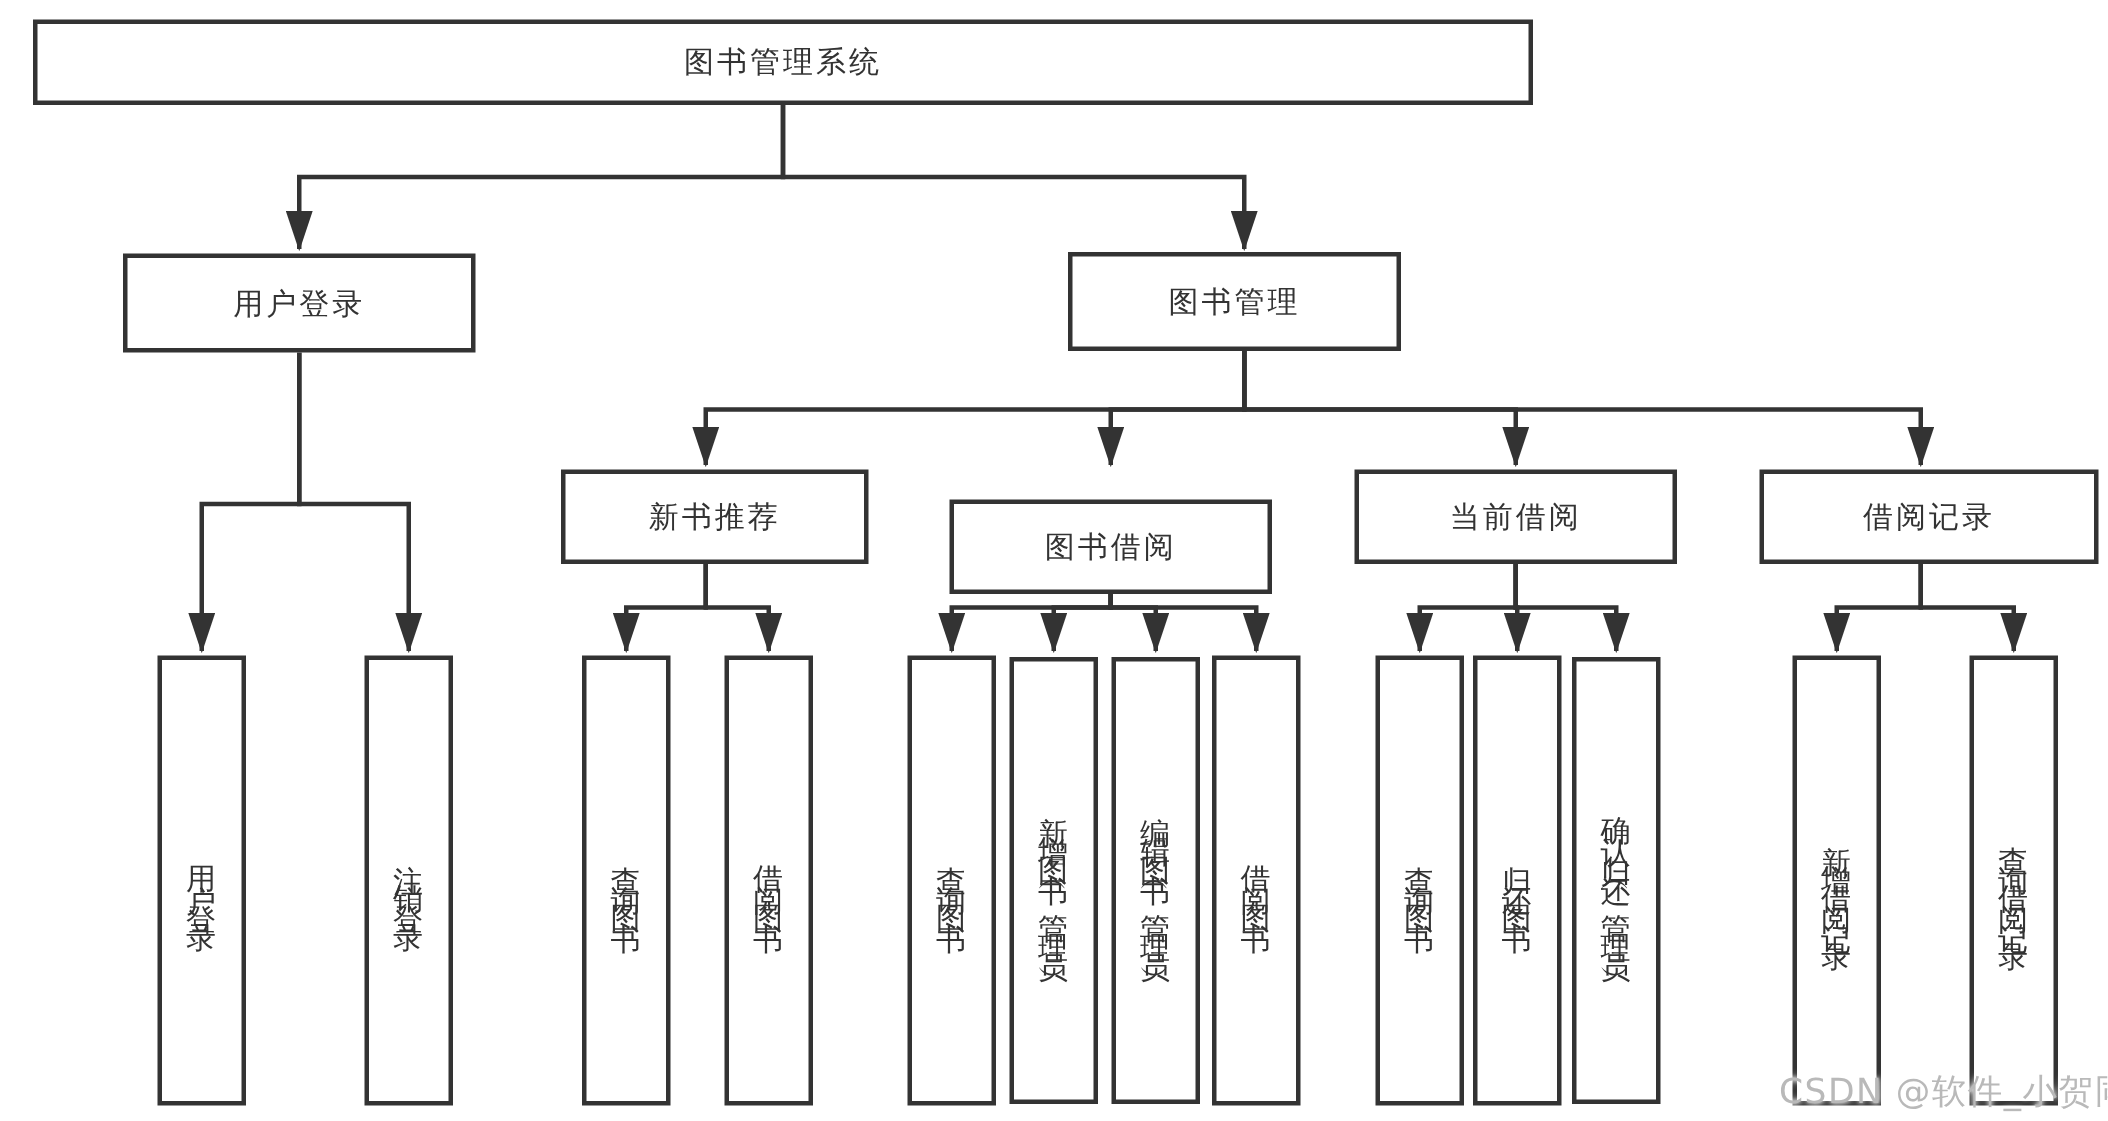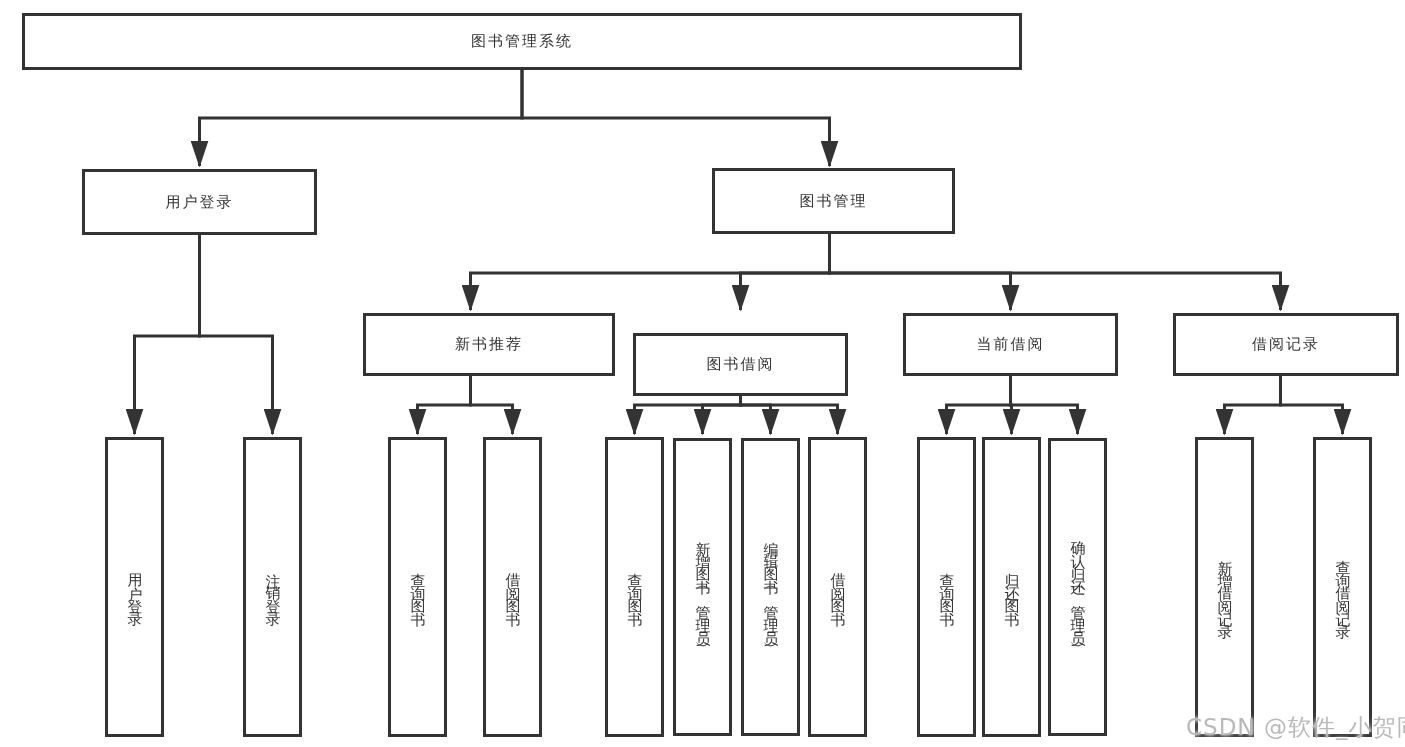--- a/index.html
+++ b/index.html
@@ -29,21 +29,21 @@
     z-index: 1;
   }
   .node {
     position: absolute;
     border: 3px solid var(--line-color);
     background: var(--box-bg);
     color: var(--text-color);
     display: flex;
     align-items: center;
     justify-content: center;
-    font-size: 15px;
+    font-size: 20px;
     letter-spacing: 2px;
     z-index: 2;
     text-align: center;
     white-space: nowrap;
   }
   .node.vert {
     writing-mode: vertical-rl;
     letter-spacing: 13px;
     line-height: 1;
     white-space: normal;
@@ -97,23 +97,23 @@
       <path d="M1010.5,374 V405 H1077.5 V434" marker-end="url(#arrow)"></path>
 
       <path d="M1280.5,374 V405 H1224.5 V434" marker-end="url(#arrow)"></path>
       <path d="M1280.5,374 V405 H1342.5 V434" marker-end="url(#arrow)"></path>
     </g>
   </svg>
 
   <div class="node" style="left:22px; top:13px; width:1000px; height:57px;">图书管理系统</div>
 
   <div class="node" style="left:82px; top:169px; width:235px; height:66px;">用户登录</div>
-  <div class="node" style="left:712px; top:168px; width:243px; height:66px;">图书管理</div>
+  <div class="node" style="left:712px; top:168px; width:222px; height:66px;">图书管理</div>
 
-  <div class="node" style="left:363px; top:313px; width:252px; height:63px;">新书推荐</div>
+  <div class="node" style="left:374px; top:313px; width:205px; height:63px;">新书推荐</div>
   <div class="node" style="left:633px; top:313px; width:215px; height:63px;margin-top:20px;">图书借阅</div>
   <div class="node" style="left:903px; top:313px; width:215px; height:63px;">当前借阅</div>
   <div class="node" style="left:1173px; top:313px; width:226px; height:63px;">借阅记录</div>
 
   <div class="node vert" style="left:105px; top:437px; width:59px; height:300px;">用户登录</div>
   <div class="node vert" style="left:243px; top:437px; width:59px; height:300px;">注销登录</div>
 
   <div class="node vert" style="left:388px; top:437px; width:59px; height:300px;">查询图书</div>
   <div class="node vert" style="left:483px; top:437px; width:59px; height:300px;">借阅图书</div>
 

